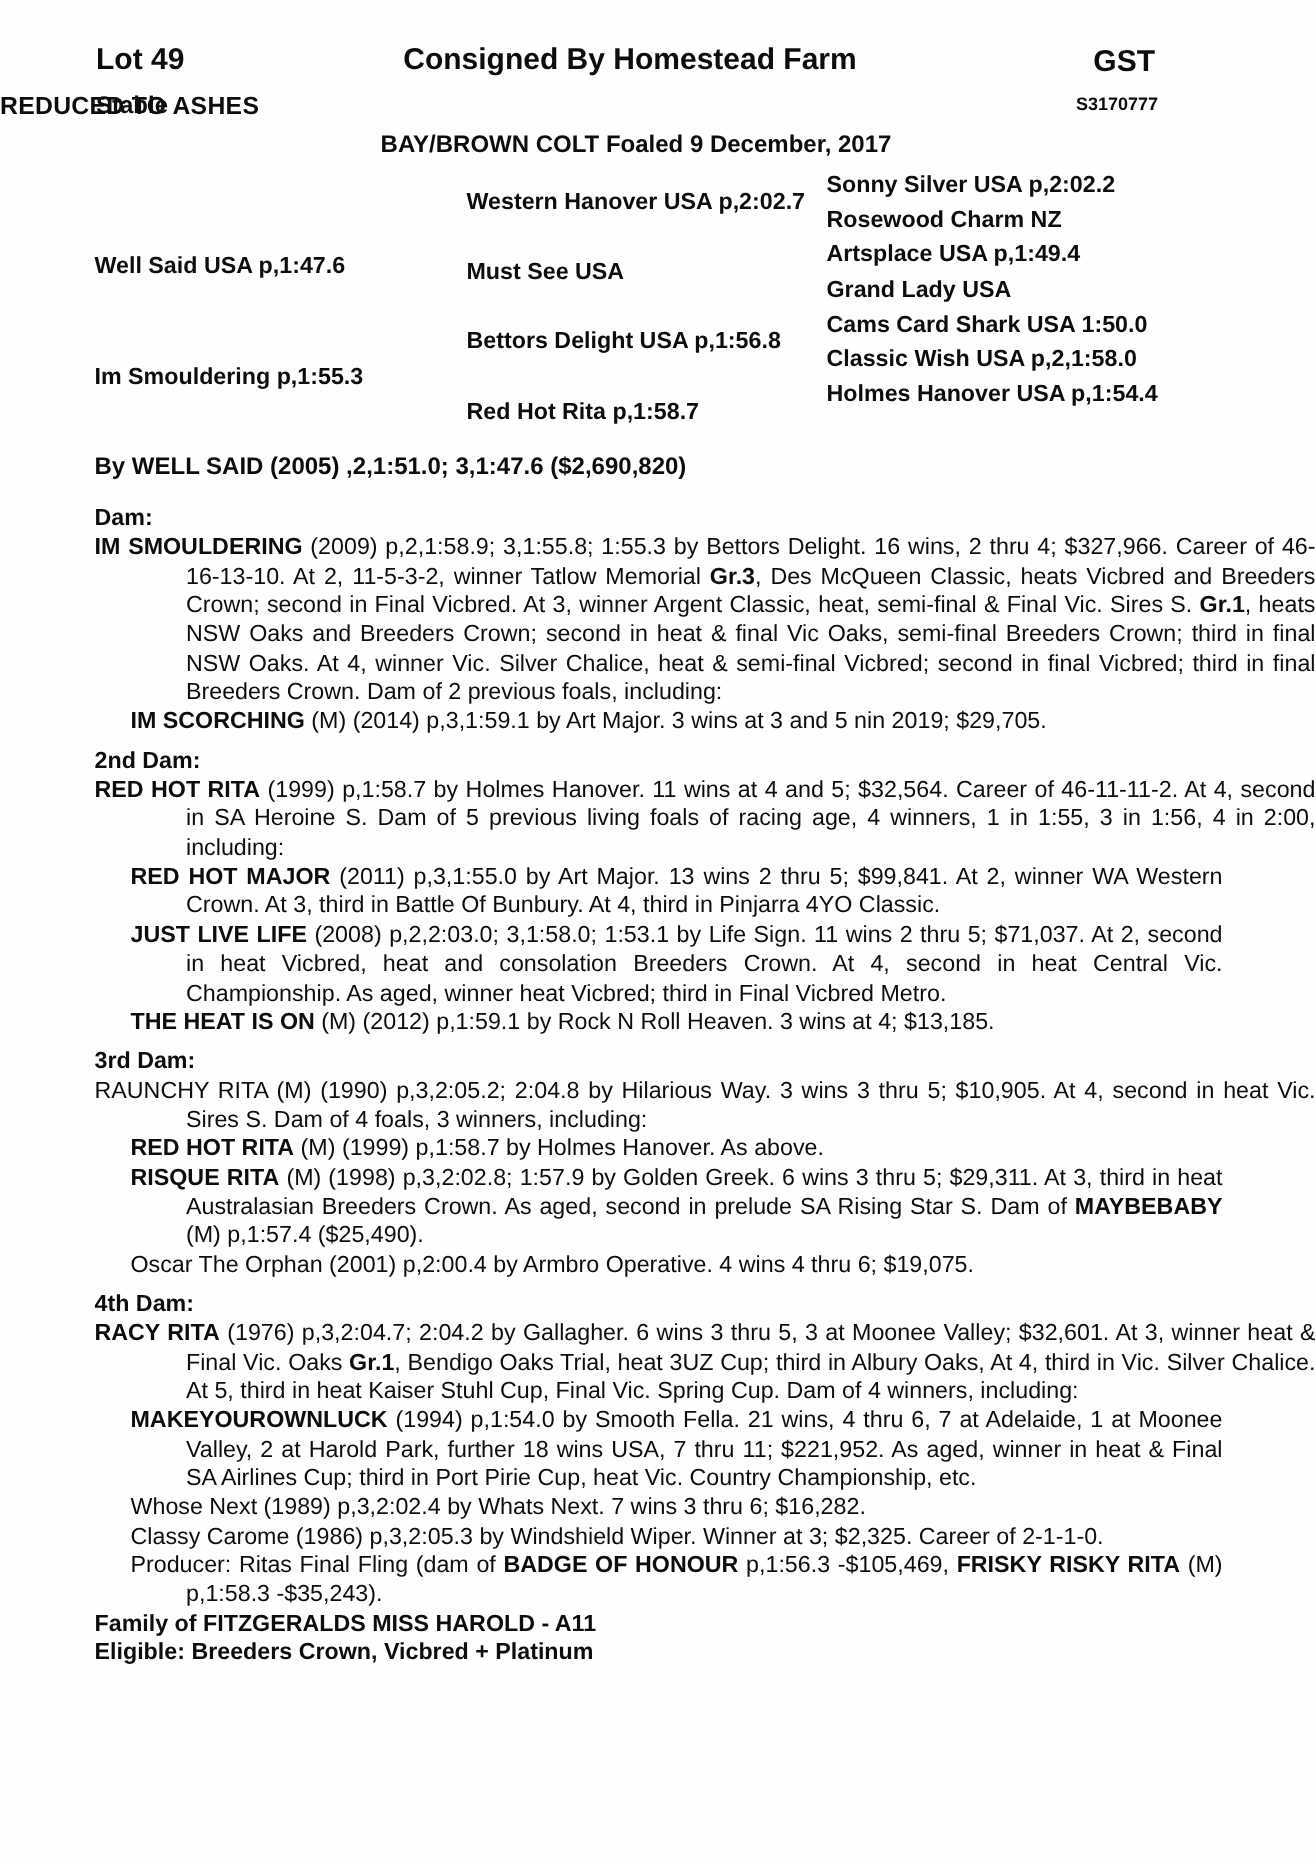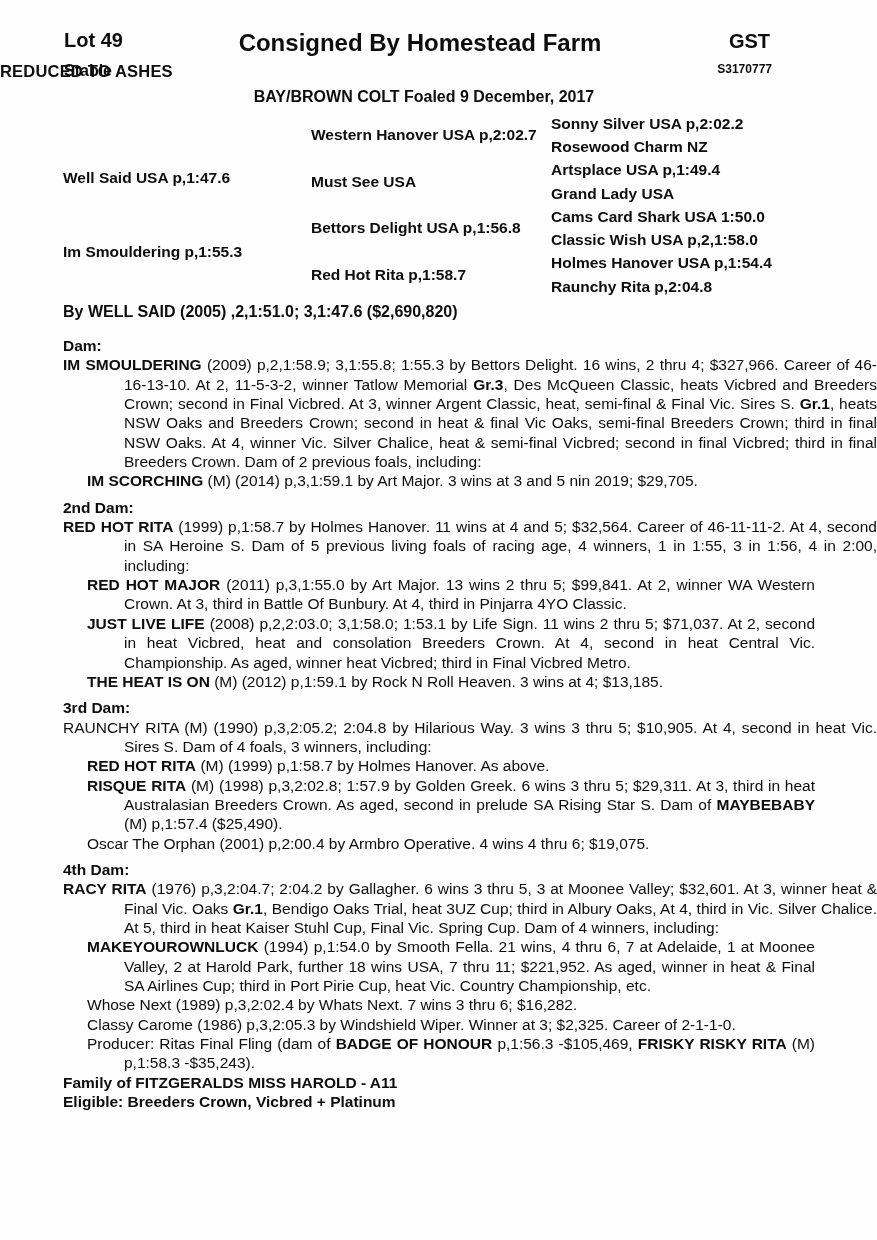--- a/index.html
+++ b/index.html
@@ -5,21 +5,21 @@
   html,body { margin:0; padding:0; background:#ffffff; }
   .page {
     position:relative;
     width:877px; height:1240px;
     background:#fefefe;
     font-family:"Liberation Sans","DejaVu Sans",sans-serif;
     color:#0d0d0d;
     overflow:hidden;
   }
   .hdr-lot   { position:absolute; left:64px; top:29px; font-size:20px; font-weight:bold; }
-  .hdr-title { position:absolute; left:0; width:840px; top:29px; text-align:center; font-size:24px; font-weight:bold; }
+  .hdr-title { position:absolute; left:0; width:840px; top:29px; text-align:center; font-size:20px; font-weight:bold; }
   .hdr-gst   { position:absolute; right:107px; top:30px; font-size:20px; font-weight:bold; text-align:right; }
   .hdr-stable{ position:absolute; left:64px; top:62px; font-size:16px; font-weight:bold; }
   .hdr-name  { position:absolute; left:0; width:840px; top:62px; font-size:16.5px; font-weight:bold; letter-spacing:.2px; }
   .hdr-reg   { position:absolute; right:105px; top:62px; font-size:12px; font-weight:bold; text-align:right; }
   .hdr-foal  { position:absolute; left:0; width:848px; top:88px; text-align:center; font-size:16px; font-weight:bold; }
   
   .ped {
     position:absolute; top:112px; left:63px; right:60px;
     display:grid;
     grid-template-columns:248px 240px 1fr;
@@ -65,21 +65,20 @@
     <div class="g2-1">Must See USA</div>
     <div class="g2-2">Bettors Delight USA p,1:56.8</div>
     <div class="g2-3">Red Hot Rita p,1:58.7</div>
     <div class="g3" style="grid-row:1">Sonny Silver USA p,2:02.2</div>
     <div class="g3" style="grid-row:2">Rosewood Charm NZ</div>
     <div class="g3" style="grid-row:3">Artsplace USA p,1:49.4</div>
     <div class="g3" style="grid-row:4">Grand Lady USA</div>
     <div class="g3" style="grid-row:5">Cams Card Shark USA 1:50.0</div>
     <div class="g3" style="grid-row:6">Classic Wish USA p,2,1:58.0</div>
     <div class="g3" style="grid-row:7">Holmes Hanover USA p,1:54.4</div>
-    <div class="g3" style="grid-row:8">Raunchy Rita p,2:04.8</div>
   </div>
 
   <div class="byline">By WELL SAID (2005) ,2,1:51.0; 3,1:47.6 ($2,690,820)</div>
 
   <div class="bodytext">
       <p class="h"><span class="b">Dam:</span></p>
       <p class="l1"><span class="b">IM SMOULDERING</span><span> (2009) p,2,1:58.9; 3,1:55.8; 1:55.3 by Bettors Delight. 16 wins, 2 thru 4; $327,966. Career of 46-16-13-10. At 2, 11-5-3-2, winner Tatlow Memorial </span><span class="b">Gr.3</span><span>, Des McQueen Classic, heats Vicbred and Breeders Crown; second in Final Vicbred. At 3, winner Argent Classic, heat, semi-final &amp; Final Vic. Sires S. </span><span class="b">Gr.1</span><span>, heats NSW Oaks and Breeders Crown; second in heat &amp; final Vic Oaks, semi-final Breeders Crown; third in final NSW Oaks. At 4, winner Vic. Silver Chalice, heat &amp; semi-final Vicbred; second in final Vicbred; third in final Breeders Crown. Dam of 2 previous foals, including:</span></p>
       <p class="l2"><span class="b">IM SCORCHING</span><span> (M) (2014) p,3,1:59.1 by Art Major. 3 wins at 3 and 5 nin 2019; $29,705.</span></p>
       <p class="h"><span class="b">2nd Dam:</span></p>
       <p class="l1"><span class="b">RED HOT RITA</span><span> (1999) p,1:58.7 by Holmes Hanover. 11 wins at 4 and 5; $32,564. Career of 46-11-11-2. At 4, second in SA Heroine S. Dam of 5 previous living foals of racing age, 4 winners, 1 in 1:55, 3 in 1:56, 4 in 2:00, including:</span></p>

